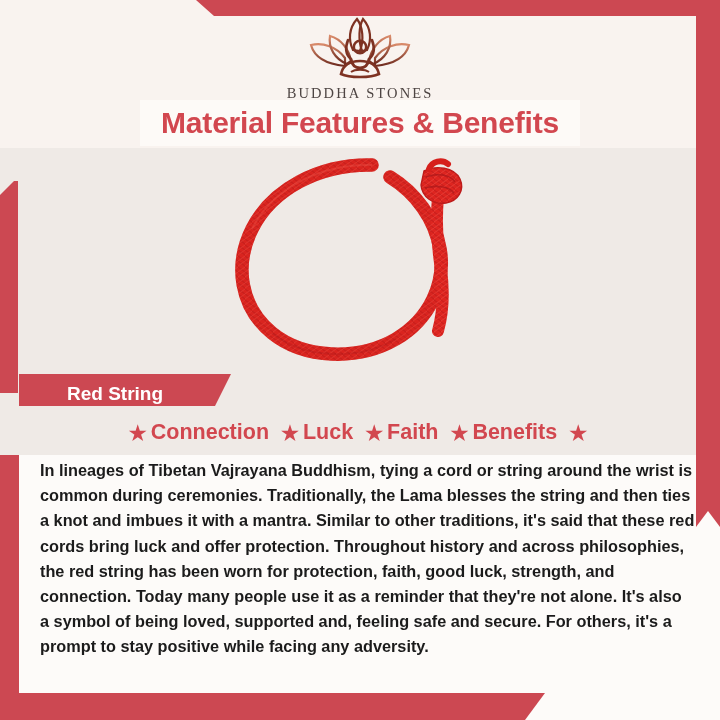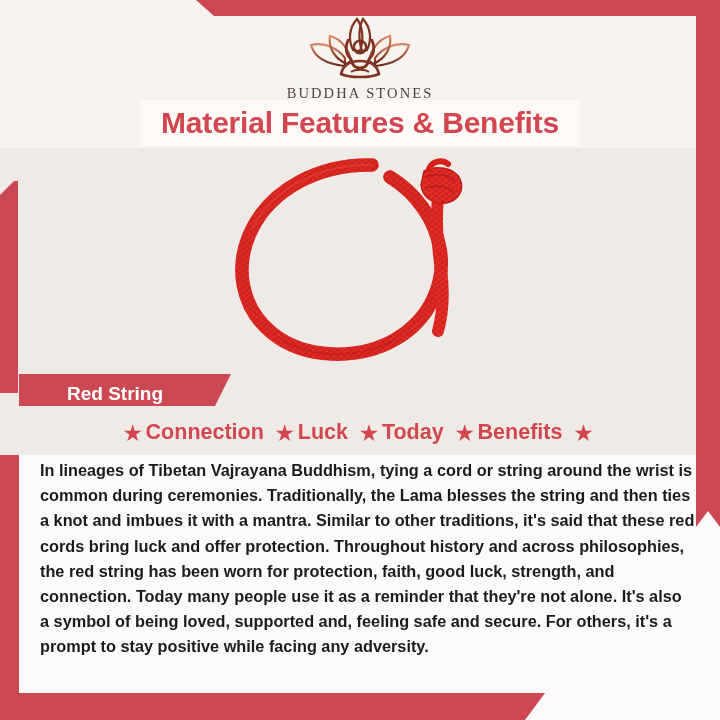--- a/index.html
+++ b/index.html
@@ -244,21 +244,21 @@
     <div class="benefit">
       <span class="star">★</span>
       <span>Connection</span>
     </div>
     <div class="benefit">
       <span class="star">★</span>
       <span>Luck</span>
     </div>
     <div class="benefit">
       <span class="star">★</span>
-      <span>Today</span>
+      <span>Faith</span>
     </div>
     <div class="benefit">
       <span class="star">★</span>
       <span>Benefits</span>
     </div>
     <div class="benefit">
       <span class="star">★</span>
     </div>
   </div>
 

